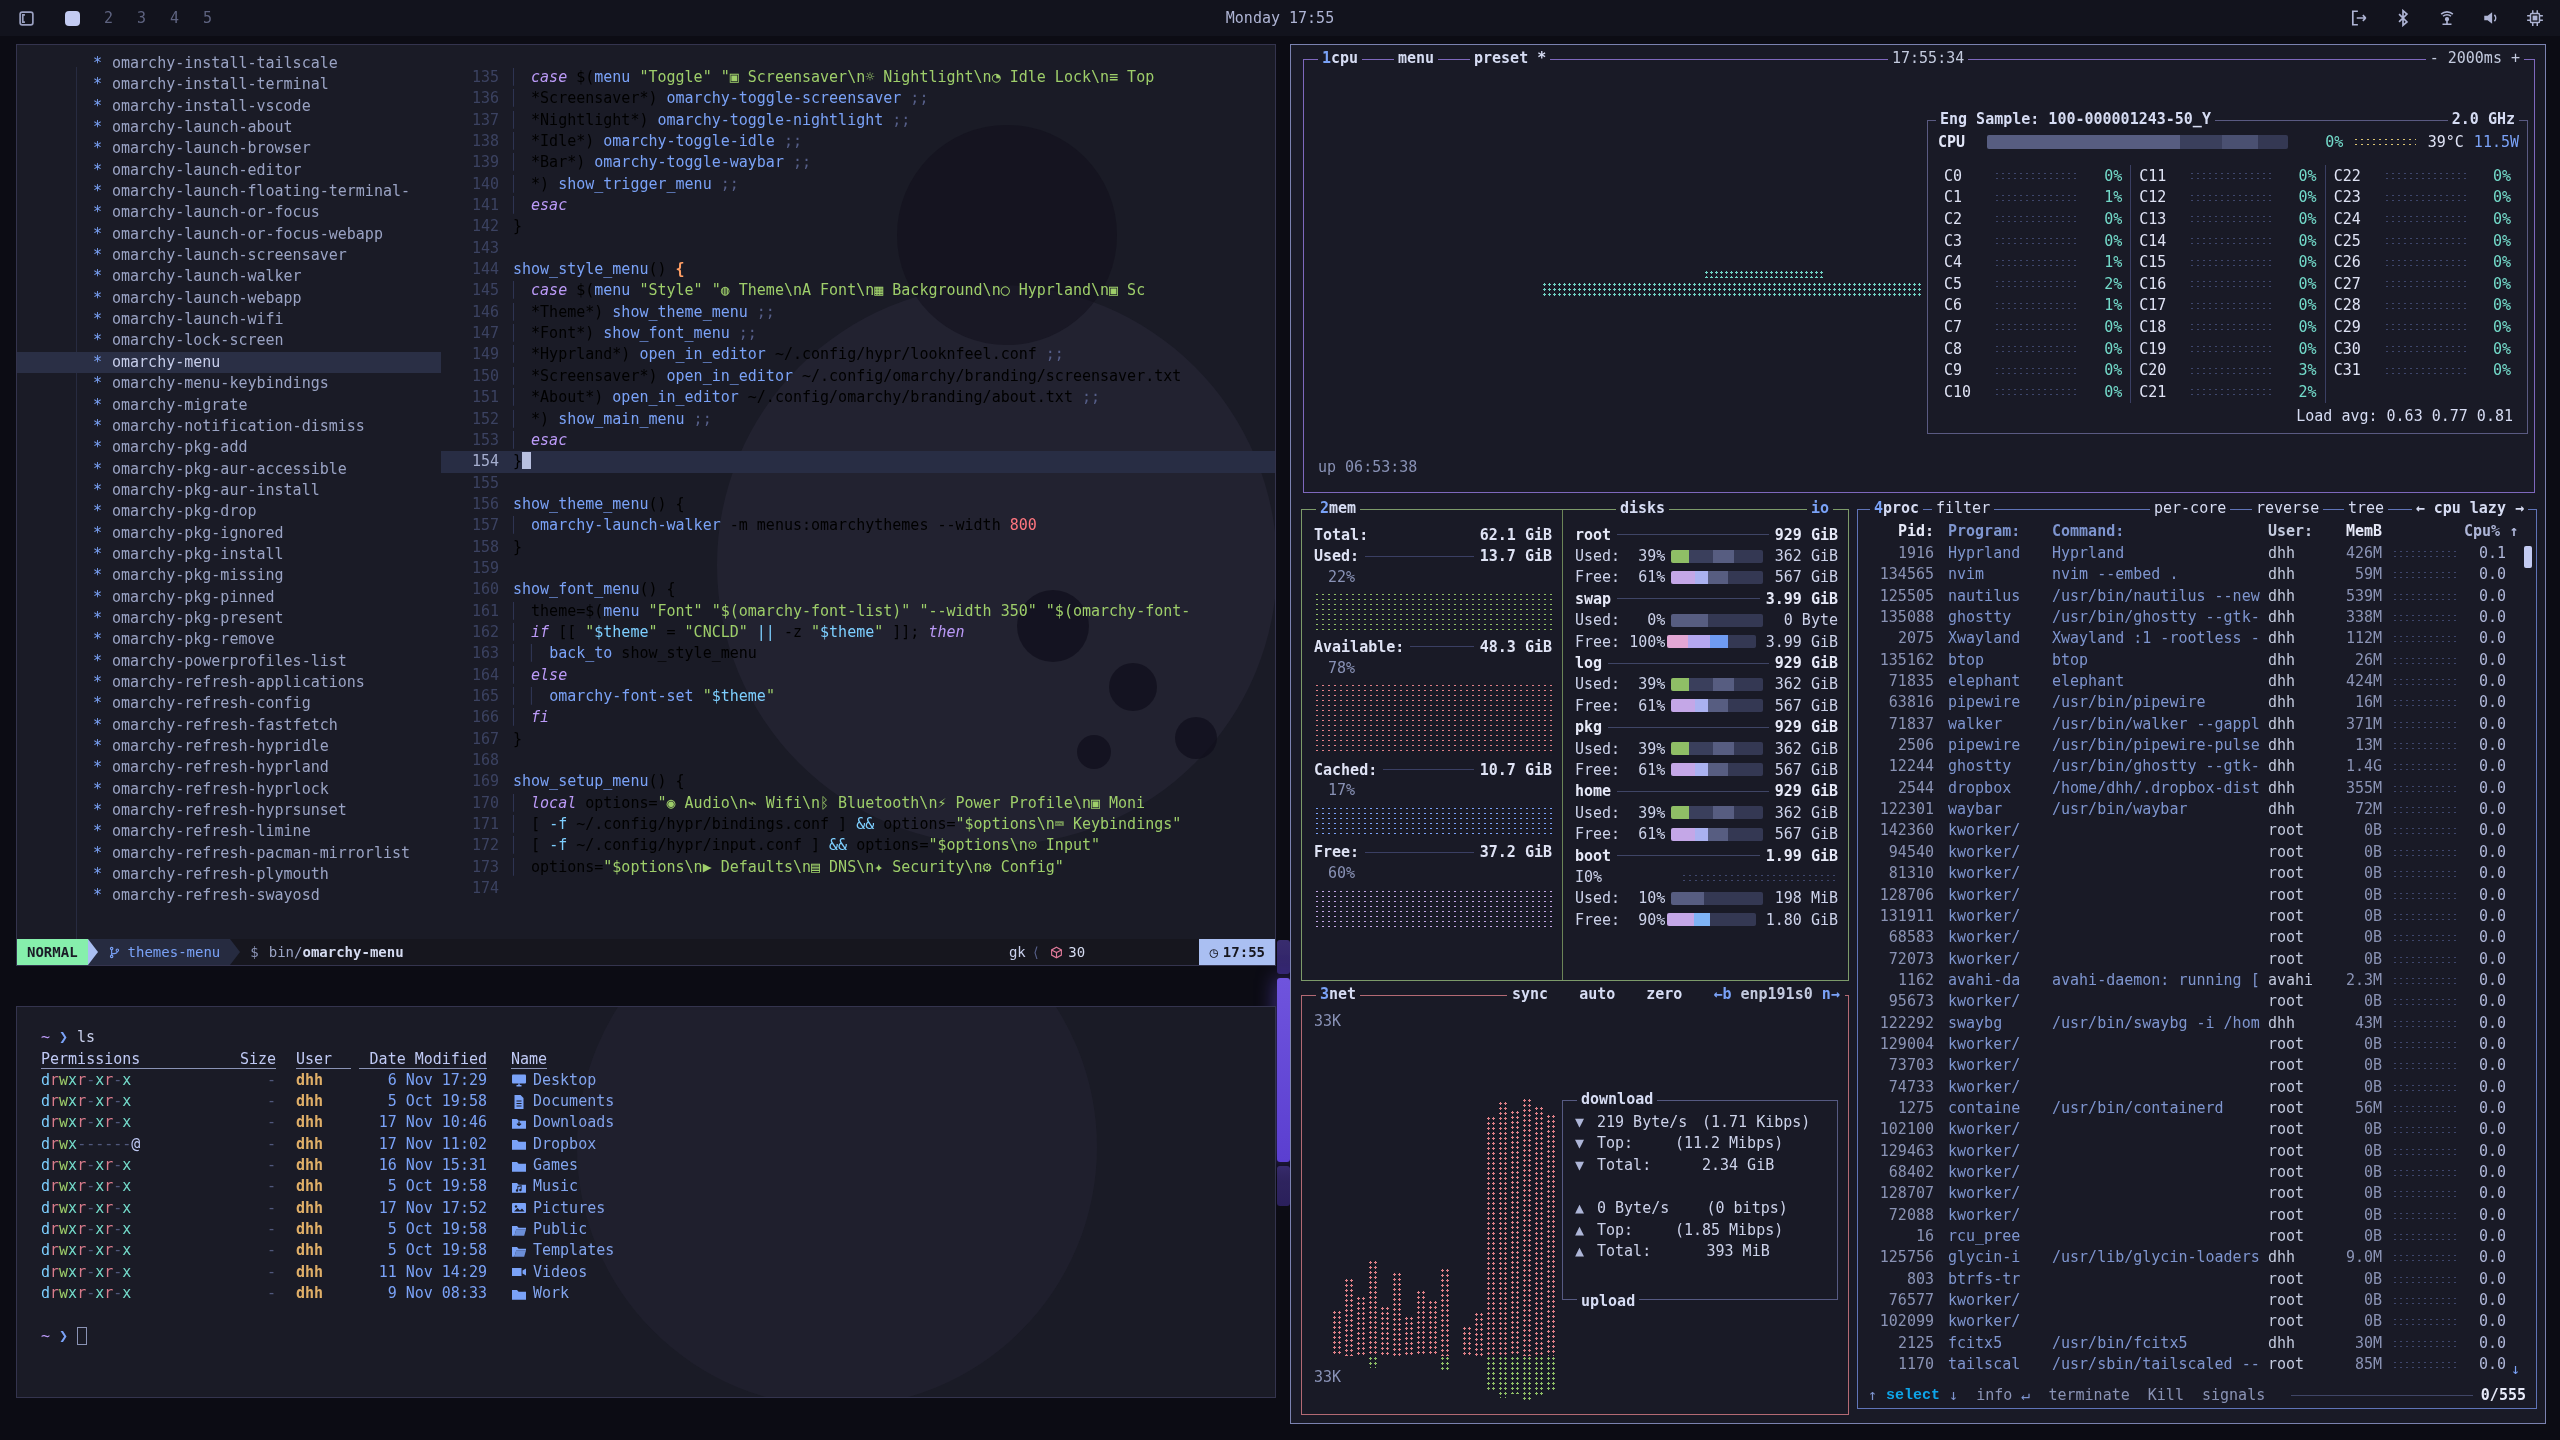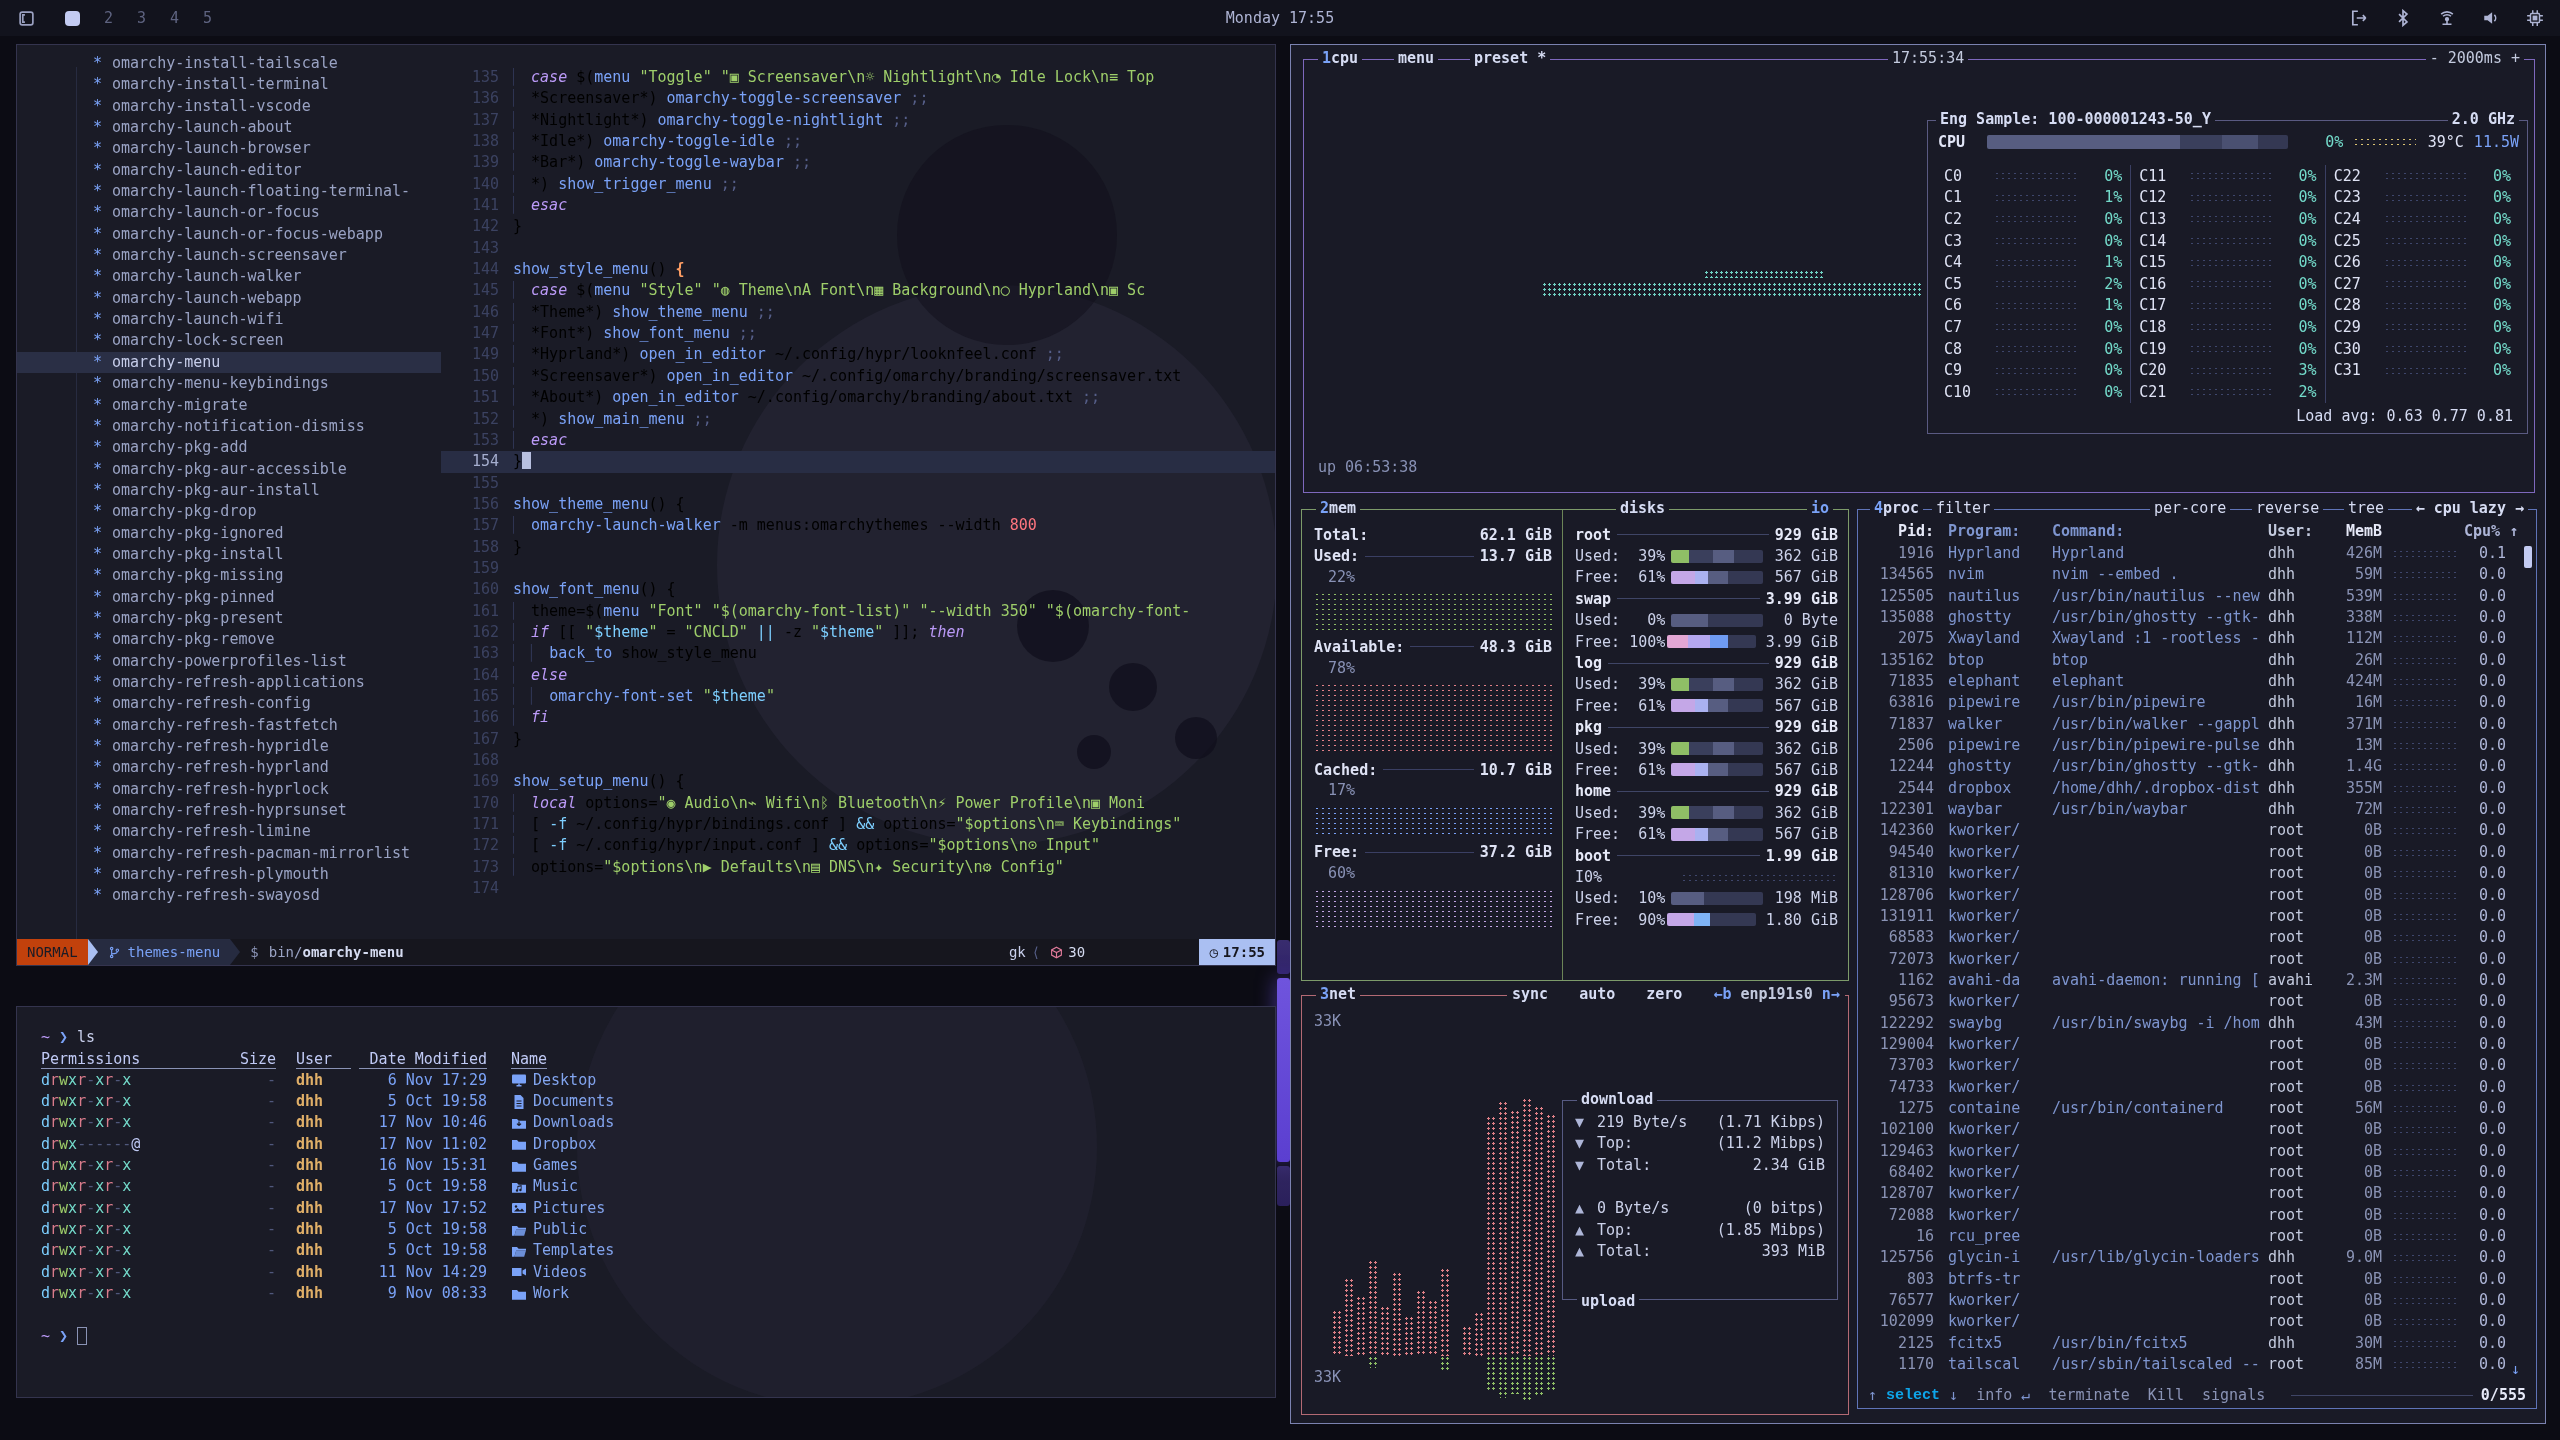--- a/index.html
+++ b/index.html
@@ -58,21 +58,21 @@
   .cv{color:var(--cyan);}
   .cm{color:var(--dim);}
   .cn{color:#ff757f;}
   .cb{color:var(--orange);font-weight:bold;}
   .ig{color:#2e3452;}
   .cursor{display:inline-block;width:9px;height:17px;background:#b8c0e0;vertical-align:-3px;}
 
   
   #statusline{position:absolute;left:0;right:0;bottom:0;height:26px;background:#16161e;display:flex;align-items:stretch;font-size:14px;}
   .sl-seg{display:flex;align-items:center;padding:0 10px;white-space:pre;}
-  .sl-mode{background:#c2410c;color:#1a1b26;font-weight:normal;}
+  .sl-mode{background:#86efac;color:#1a1b26;font-weight:bold;}
   .sl-arrow{width:0;height:0;border-top:13px solid transparent;border-bottom:13px solid transparent;}
   .sl-a1{border-left:10px solid #aabff2;background:#262b40;}
   .sl-a2{border-left:10px solid #262b40;}
   .sl-branch{background:#262b40;color:var(--blue);gap:7px;}
   .sl-branch svg{width:13px;height:13px;}
   .sl-file{color:#9aa3c4;gap:10px;}
   .sl-file b{color:#d5dbf1;}
   #sl-right{margin-left:auto;display:flex;align-items:stretch;}
   .sl-keys{color:#c8cfec;align-self:center;padding:0 6px;}
   .sl-sep{color:#565f89;align-self:center;}
@@ -157,21 +157,21 @@
   #net-tabs .ni{color:#c3cade;font-weight:bold;}
   #net-tabs .arr{color:var(--blue);}
   .net-scale{position:absolute;left:12px;color:#8891b5;}
   .netbar{position:absolute;width:10px;background-size:5px 5px;}
   .nb-s{background-image:radial-gradient(#e08087 1.2px,transparent 1.3px);}
   .nb-g{background-image:radial-gradient(#8fbe66 1.2px,transparent 1.3px);}
   #dl-box{position:absolute;left:260px;top:104px;width:276px;height:200px;border:1px solid #565a82;}
   #dl-box .blabel{background:var(--term2);font-weight:bold;}
   .net-row{display:flex;align-items:center;height:21.6px;padding:0 12px;color:#ccd2ea;white-space:pre;}
   .net-row .arrow{color:#aeb6d8;width:22px;}
-  .net-row .nval{flex:1;text-align:right;}
+  .net-row .nval{flex:1;text-align:center;}
 
   #proc-box{left:566px;top:464px;width:680px;height:900px;border-color:var(--bblue);}
   .ptab{position:absolute;top:-11px;background:var(--term2);padding:0 4px;color:#d6dcf3;white-space:pre;}
   #proc-head{display:flex;height:21px;margin-top:12px;color:#e6e9f8;font-weight:bold;white-space:pre;}
   .proc-row{display:flex;height:21.35px;line-height:21.35px;white-space:pre;color:#8a93b5;}
   .pc-pid{width:76px;text-align:right;flex:none;}
   .pc-prog{width:104px;margin-left:14px;flex:none;color:#7e95cf;overflow:hidden;}
   .pc-cmd{width:216px;flex:none;color:#7e95cf;overflow:hidden;}
   .pc-user{width:58px;flex:none;color:#c3cade;}
   .pc-mem{width:56px;text-align:right;flex:none;}

